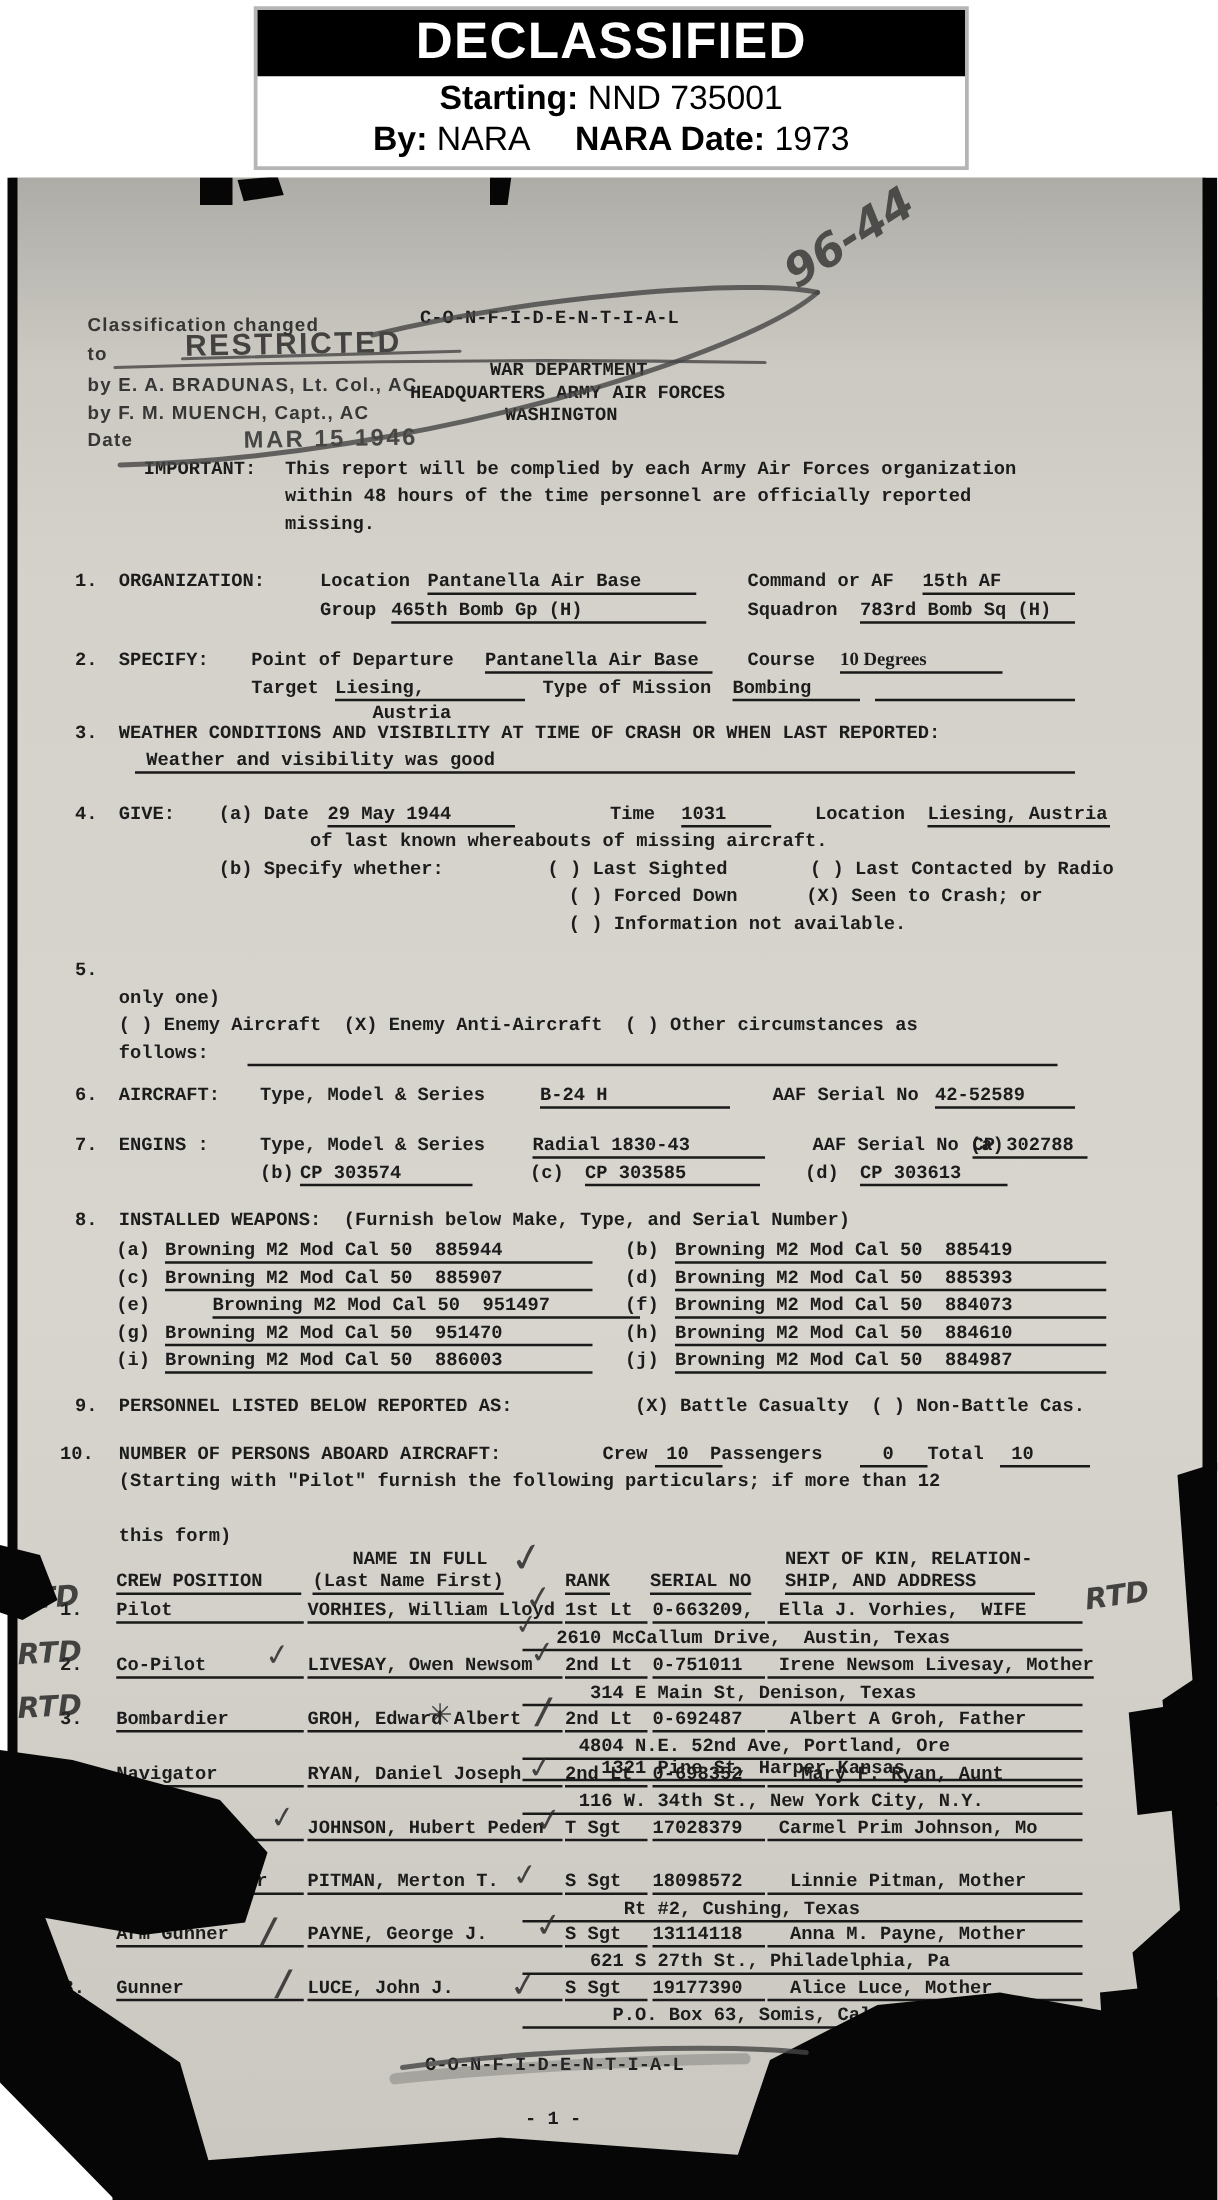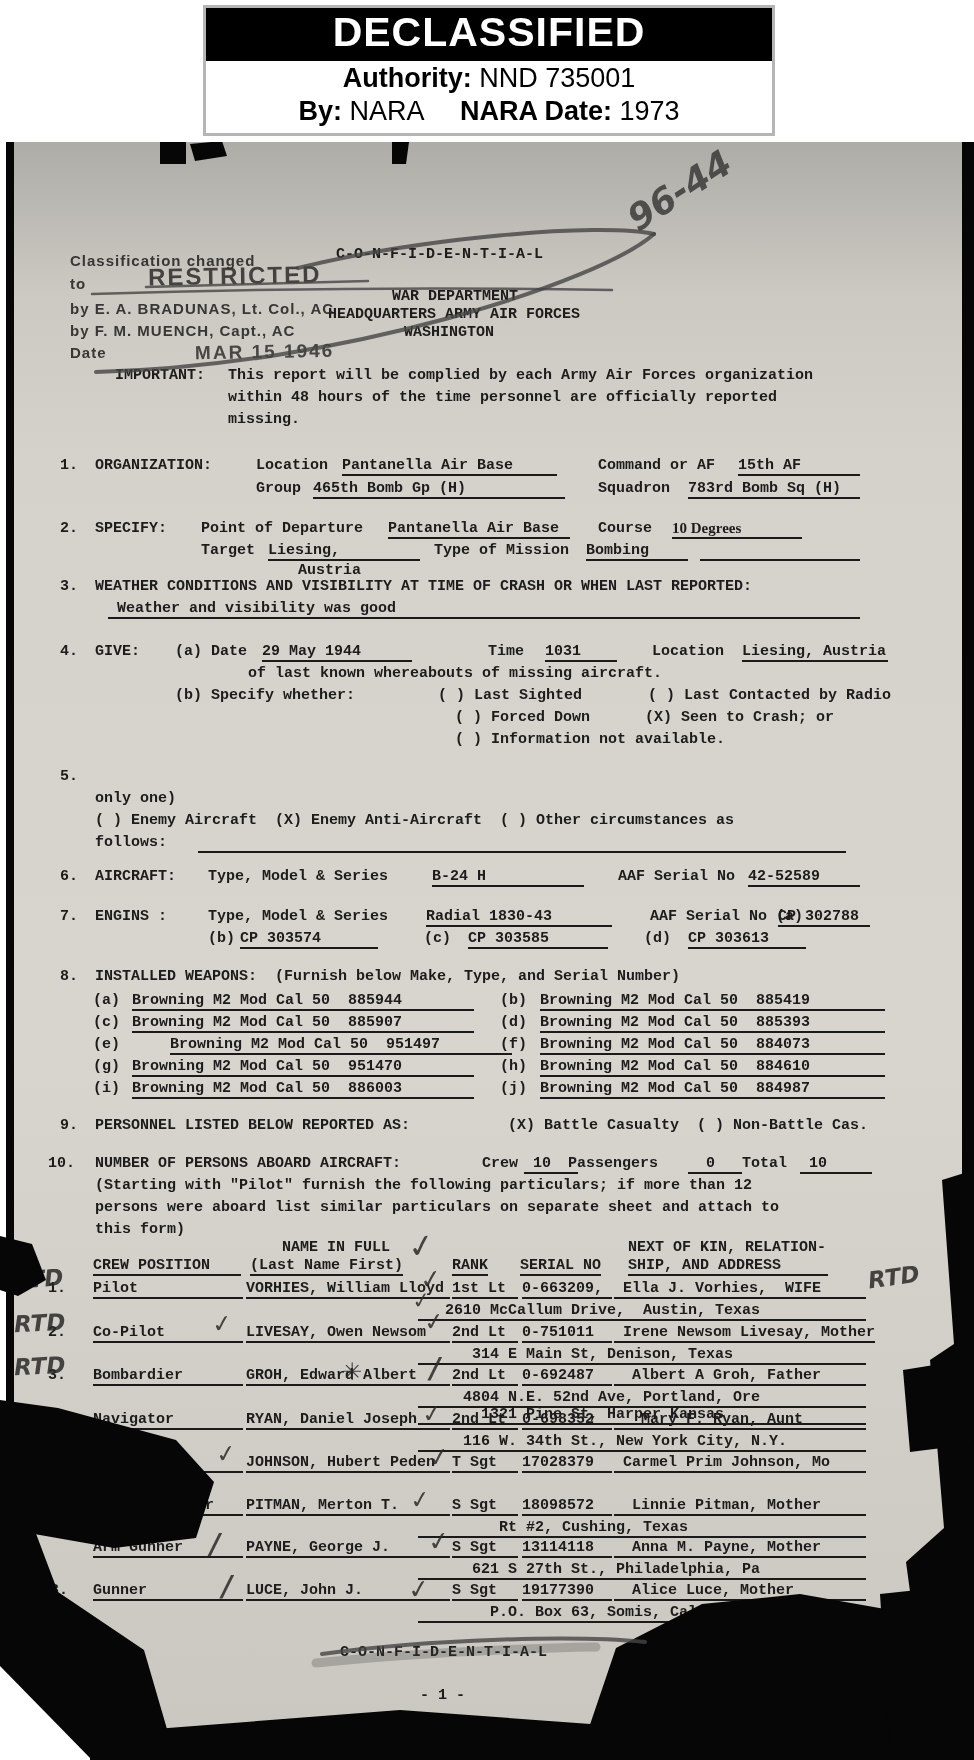--- a/index.html
+++ b/index.html
@@ -34,21 +34,21 @@
   .pencil{fill:none;stroke:#454545;stroke-width:4;opacity:.8;stroke-linecap:round;}
   .pencil.thin{stroke-width:2.5;}
   .pencil.smudge{stroke-width:9;opacity:.28;}
 </style>
 </head>
 <body>
 
 <div id="banner">
   <div class="title">DECLASSIFIED</div>
   <div class="line">
-    <span class="b">Authority:</span>
+    <span class="b">Starting:</span>
     <span>NND 735001</span>
   </div>
   <div class="line">
     <span class="b">By:</span>
     <span>NARA</span>
     <span class="gap"></span>
     <span class="b">NARA Date:</span>
     <span>1973</span>
   </div>
 </div>
@@ -162,21 +162,20 @@
       <span class="seg tw" style="left: 468px; top: 975px; margin-left: 40px;">(X) Battle Casualty  ( ) Non-Battle Cas.</span>
       <span class="seg tw" style="left: 48px; top: 1013px;">10.</span>
       <span class="seg tw" style="left: 95px; top: 1013px;">NUMBER OF PERSONS ABOARD AIRCRAFT:</span>
       <span class="seg tw" style="left: 482px; top: 1013px;">Crew</span>
       <span class="seg tw u" style="left: 524px; top: 1013px; min-width: 54px;"> 10</span>
       <span class="seg tw" style="left: 568px; top: 1013px;">Passengers</span>
       <span class="seg tw u" style="left: 688px; top: 1013px; min-width: 54px;">  0</span>
       <span class="seg tw" style="left: 742px; top: 1013px;">Total</span>
       <span class="seg tw u" style="left: 800px; top: 1013px; min-width: 72px;"> 10</span>
       <span class="seg tw" style="left: 95px; top: 1035px;">(Starting with "Pilot" furnish the following particulars; if more than 12</span>
-      <span class="seg tw" style="left: 95px; top: 1057px;">persons were aboard list similar particulars on separate sheet and attach to</span>
       <span class="seg tw" style="left: 95px; top: 1079px;">this form)</span>
       <span class="seg tw" style="left: 282px; top: 1097px;">NAME IN FULL</span>
       <span class="seg tw" style="left: 628px; top: 1097px;">NEXT OF KIN, RELATION-</span>
       <span class="seg tw u" style="left: 93px; top: 1115px; min-width: 148px;">CREW POSITION</span>
       <span class="seg tw u" style="left: 250px; top: 1115px;">(Last Name First)</span>
       <span class="seg tw u" style="left: 452px; top: 1115px;">RANK</span>
       <span class="seg tw u" style="left: 520px; top: 1115px;">SERIAL NO</span>
       <span class="seg tw u" style="left: 628px; top: 1115px; min-width: 200px;">SHIP, AND ADDRESS</span>
       <span class="seg tw" style="left: 48px; top: 1138px;">1.</span>
       <span class="seg tw u" style="left: 93px; top: 1138px; min-width: 150px;">Pilot</span>

